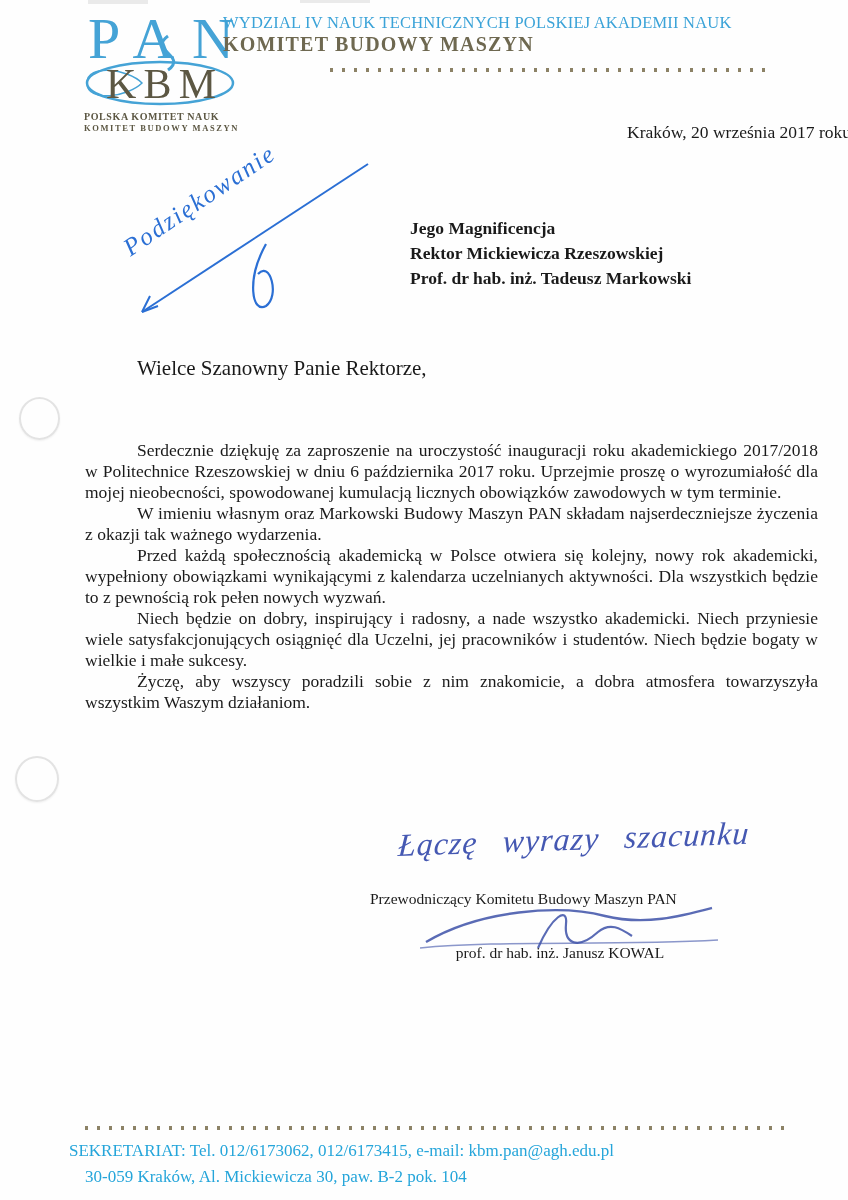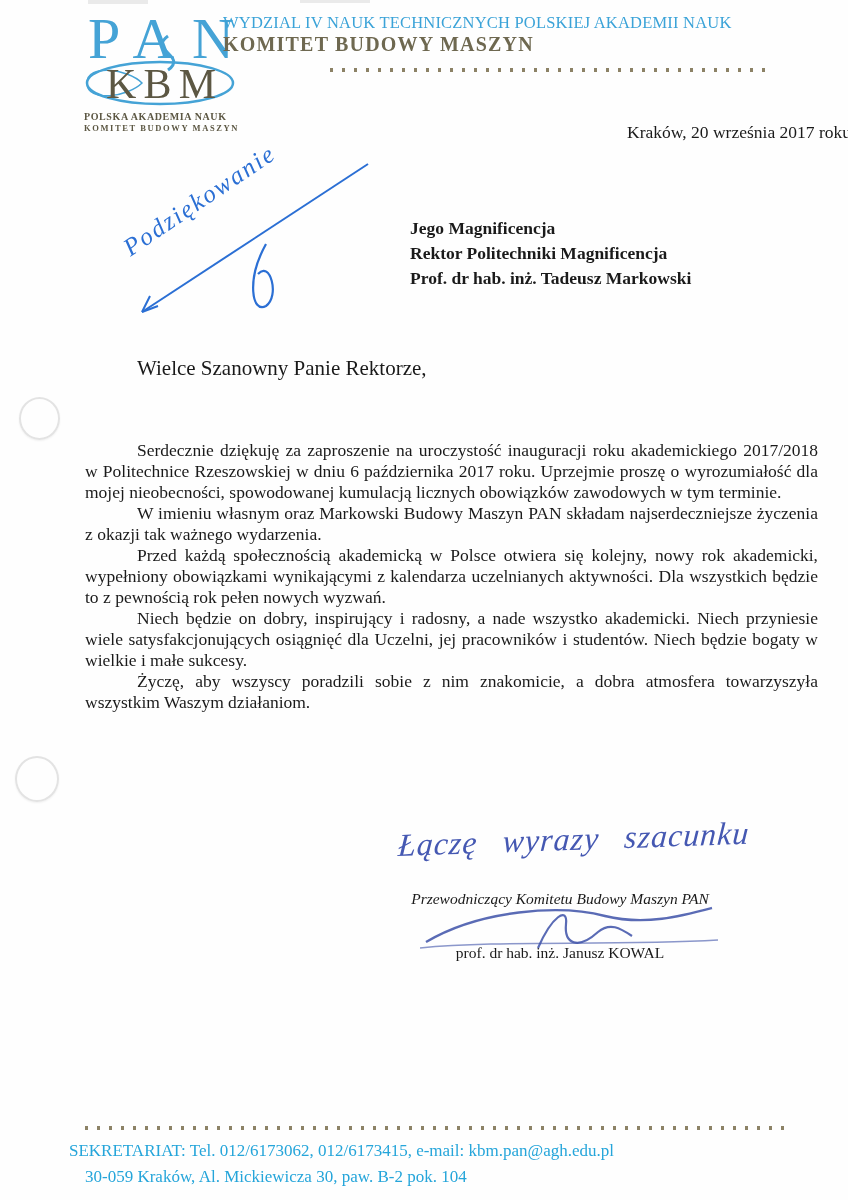--- a/index.html
+++ b/index.html
@@ -60,21 +60,21 @@
   .body-block p{margin:0;text-indent:52px;}
   
   .closing-script{
     position:absolute;left:398px;top:820px;width:400px;
     font-style:italic;font-size:32px;color:#4558b2;
     transform:rotate(-2deg) skewX(-6deg);
     word-spacing:16px;letter-spacing:1px;white-space:nowrap;
   }
   .closing-title{
     position:absolute;left:370px;top:890px;width:380px;
-    font-size:15.5px;text-align:center;font-style:italic;
+    font-size:15.5px;
   }
   .signature-svg{position:absolute;left:420px;top:902px;}
   .closing-signer{
     position:absolute;left:410px;top:944px;width:300px;
     font-size:15.5px;text-align:center;
   }
   
   .footer-dots{position:absolute;left:85px;top:1126px;width:708px;}
   .footer-line1{position:absolute;left:69px;top:1141px;font-size:17px;color:#25a5da;white-space:nowrap;}
   .footer-line2{position:absolute;left:85px;top:1167px;font-size:17px;color:#25a5da;white-space:nowrap;}
@@ -101,42 +101,42 @@
   <div class="hole hole2"></div>
 
   <div class="logo">
     <svg width="156" height="100" viewBox="0 0 156 100">
       <text x="4" y="52" font-family="Liberation Serif, serif" font-size="58" fill="#45a3d6" textLength="146">PAN</text>
       <path d="M84,30 C64,44 104,50 84,64" fill="none" stroke="#45a3d6" stroke-width="3"></path>
       <ellipse cx="76" cy="77" rx="73" ry="21" fill="none" stroke="#45a3d6" stroke-width="2.5"></ellipse>
       <path d="M3,77 C3,57 44,63 58,77 C44,91 3,97 3,77 Z" fill="none" stroke="#45a3d6" stroke-width="1.5"></path>
       <text x="22" y="92" font-family="Liberation Serif, serif" font-size="42" fill="#5c5743" textLength="110">KBM</text>
     </svg>
-    <div class="logo-org1">POLSKA AKADEMIA NAUK</div>
+    <div class="logo-org1">POLSKA KOMITET NAUK</div>
     <div class="logo-org2">KOMITET BUDOWY MASZYN</div>
   </div>
 
   <div class="dept-line">WYDZIAL IV NAUK TECHNICZNYCH POLSKIEJ AKADEMII NAUK</div>
   <div class="committee-line">KOMITET BUDOWY MASZYN</div>
   <div class="dots header-dots"></div>
 
   <div class="dateline">Kraków, 20 września 2017 roku</div>
 
   <div class="annotation">
     <svg width="270" height="180" viewBox="0 0 270 180">
       <path d="M250,16 L24,164" stroke="#2b6fd4" stroke-width="2" fill="none"></path>
       <path d="M24,164 L40,158 M24,164 L32,148" stroke="#2b6fd4" stroke-width="2" fill="none"></path>
       <path d="M148,96 C128,132 134,166 148,158 C162,148 152,112 140,126" stroke="#2b6fd4" stroke-width="2.2" fill="none"></path>
     </svg>
     <div class="annotation-word">Podziękowanie</div>
   </div>
 
   <div class="recipient">
     <div>Jego Magnificencja</div>
-    <div>Rektor Politechniki Magnificencja</div>
+    <div>Rektor Mickiewicza Rzeszowskiej</div>
     <div>Prof. dr hab. inż. Tadeusz Markowski</div>
   </div>
 
   <div class="salutation">Wielce Szanowny Panie Rektorze,</div>
 
   <div class="body-block">
     <p>Serdecznie dziękuję za zaproszenie na uroczystość inauguracji roku akademickiego 2017/2018 w Politechnice Rzeszowskiej w dniu 6 października 2017 roku. Uprzejmie proszę o wyrozumiałość dla mojej nieobecności, spowodowanej kumulacją licznych obowiązków zawodowych w tym terminie.</p>
     <p>W imieniu własnym oraz Markowski Budowy Maszyn PAN składam najserdeczniejsze życzenia z okazji tak ważnego wydarzenia.</p>
     <p>Przed każdą społecznością akademicką w Polsce otwiera się kolejny, nowy rok akademicki, wypełniony obowiązkami wynikającymi z kalendarza uczelnianych aktywności. Dla wszystkich będzie to z pewnością rok pełen nowych wyzwań.</p>
     <p>Niech będzie on dobry, inspirujący i radosny, a nade wszystko akademicki. Niech przyniesie wiele satysfakcjonujących osiągnięć dla Uczelni, jej pracowników i studentów. Niech będzie bogaty w wielkie i małe sukcesy.</p>

